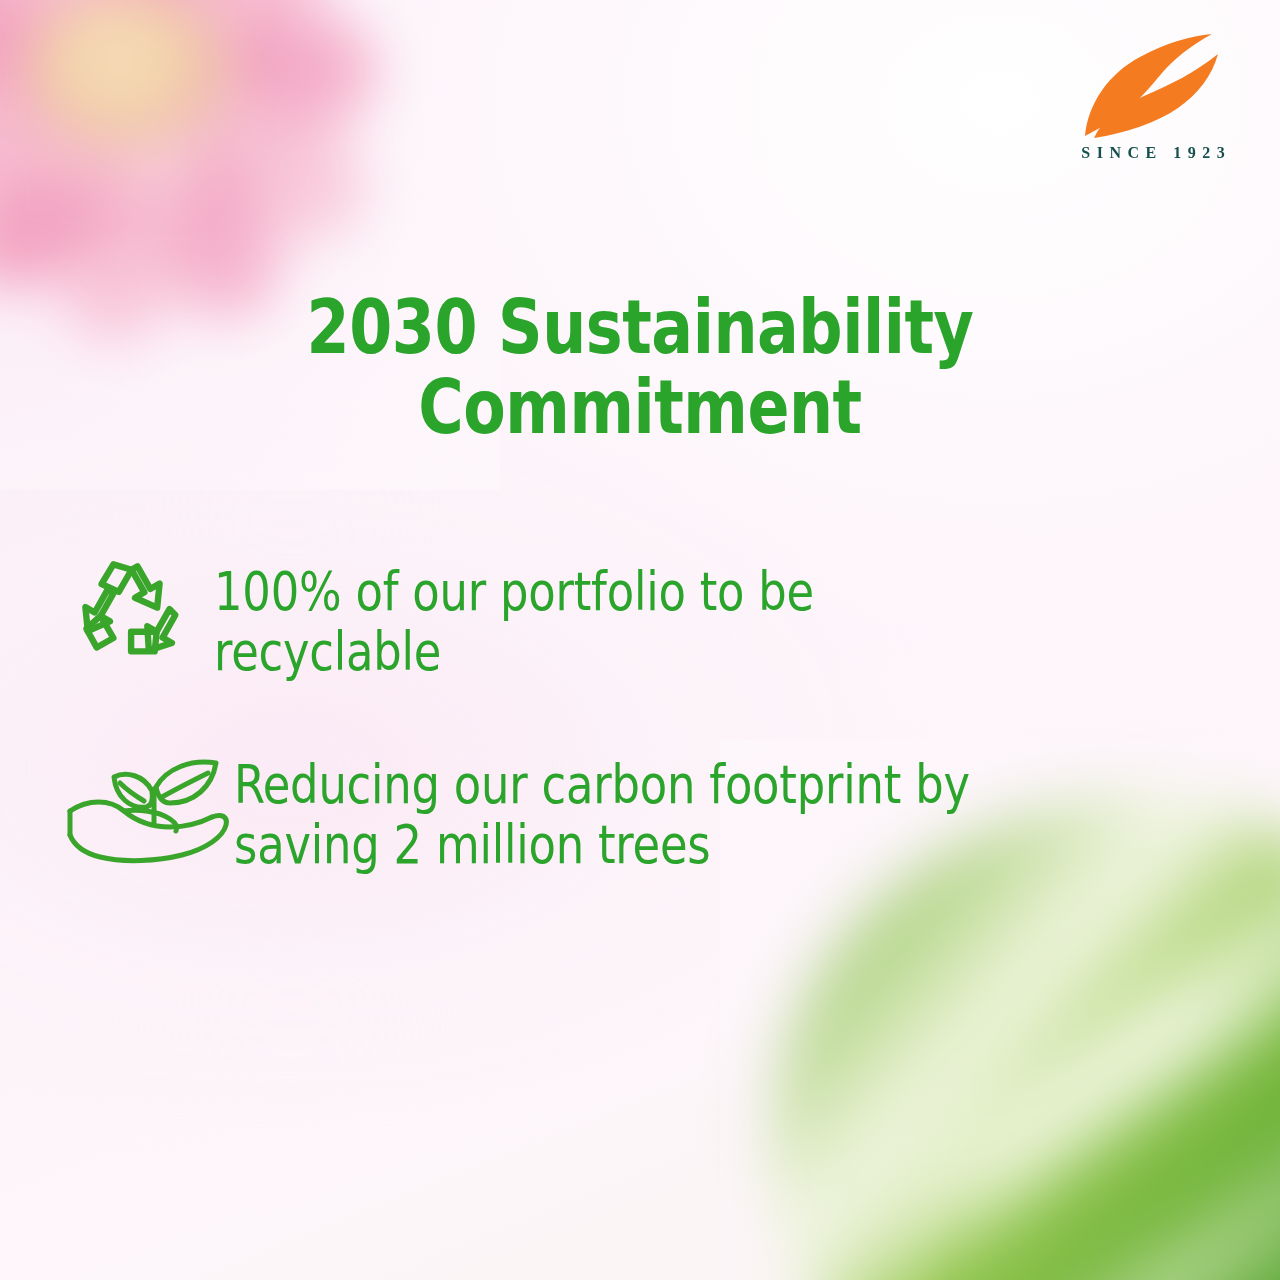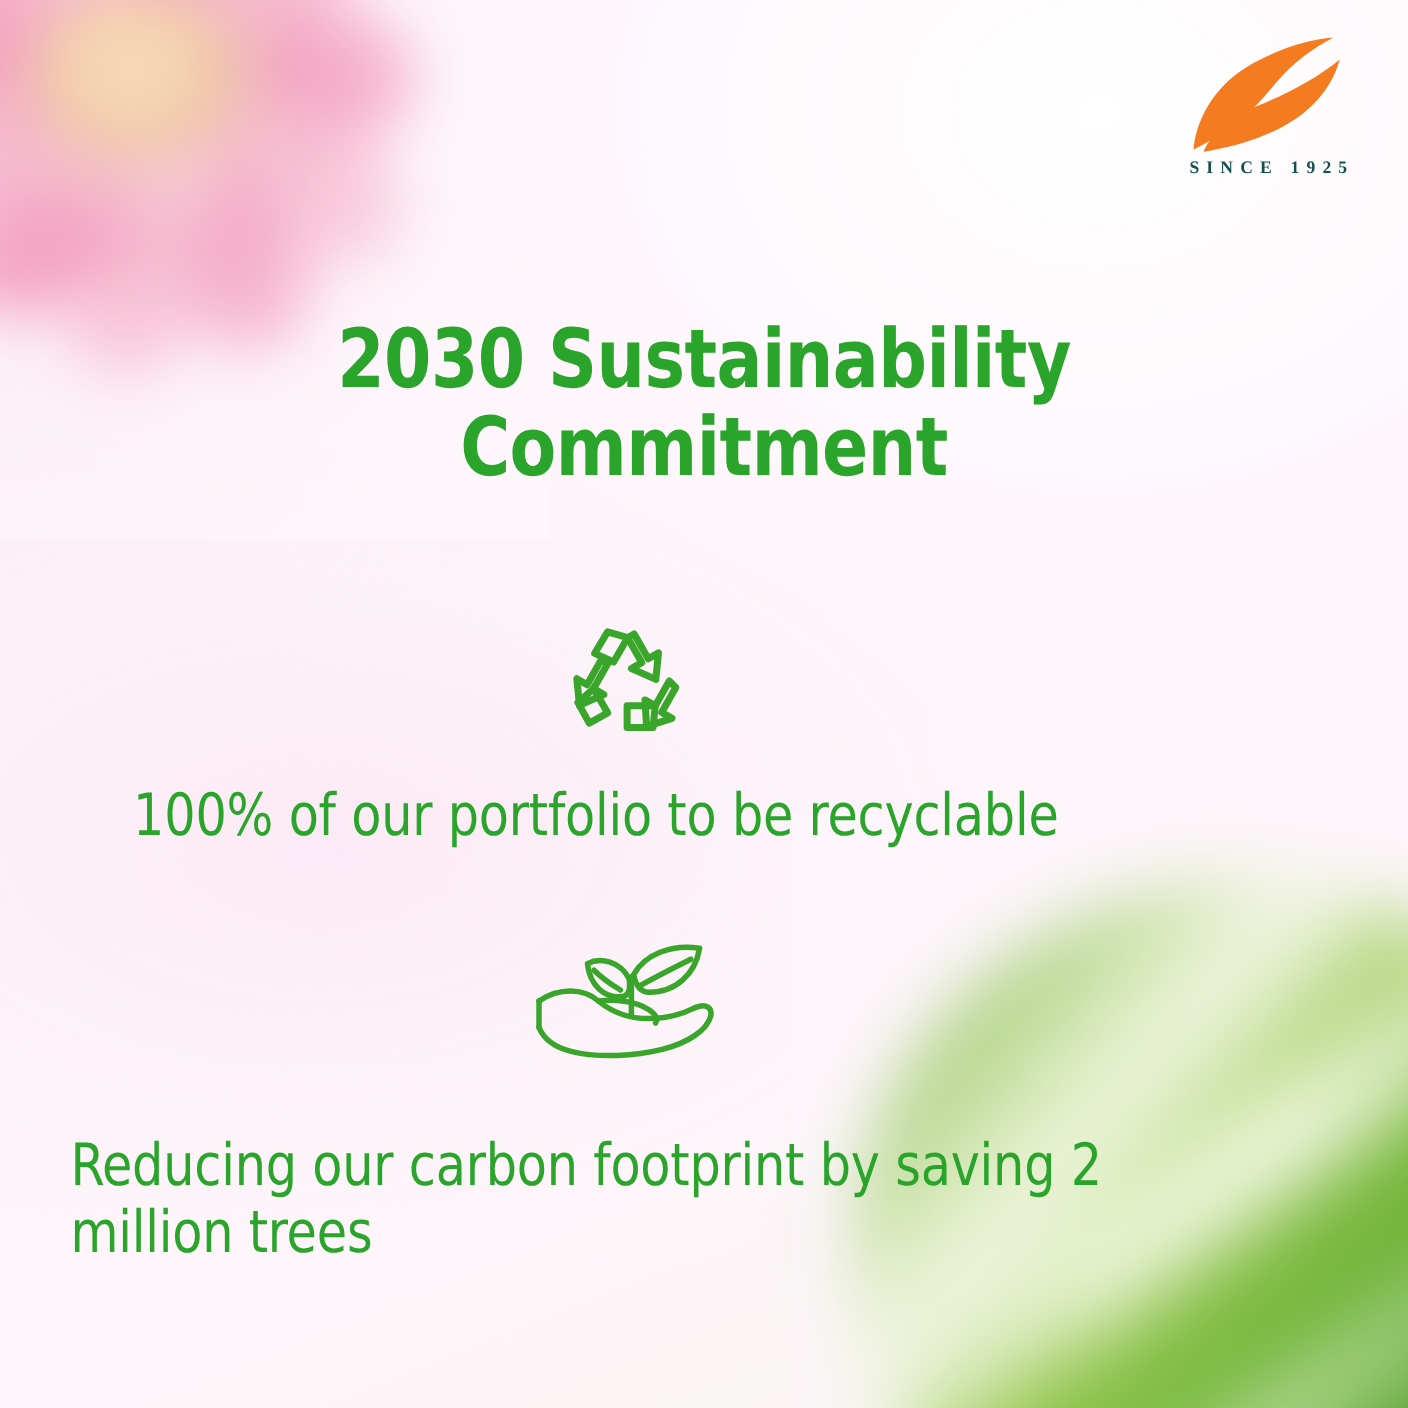--- a/index.html
+++ b/index.html
@@ -185,25 +185,24 @@
 
   
   .bullets {
     position: absolute;
     left: 64px;
     top: 548px;
     width: 1010px;
   }
   .bullet {
     display: flex;
-    align-items: center;
+    align-items: flex-start;
     margin-bottom: 62px;
-    flex-direction: column;
-  }
-  .bullet:last-child { margin-bottom: 18px; gap: 36px; }
+  }
+  .bullet:last-child { margin-bottom: 18px; }
   .bullet .ico {
     flex: 0 0 150px;
     height: 130px;
     display: flex;
     align-items: center;
     justify-content: flex-start;
     padding-left: 14px;
     box-sizing: border-box;
   }
   .bullet .ico svg { display: block; }
@@ -256,21 +255,21 @@
   <div class="leaf-fade"></div>
 
   <div class="brand">
     <svg viewBox="0 0 150 108" aria-hidden="true">
       <path d="M7 104 C 10 72, 30 42, 62 25 C 88 11, 112 4, 134 2
                C 112 14, 96 27, 84 41 C 72 55, 60 70, 44 82
                C 32 91, 18 98, 7 104 Z" fill="#F47B20"></path>
       <path d="M16 106 C 24 88, 42 74, 66 64 C 92 53, 118 40, 140 22
                C 134 44, 120 62, 100 76 C 78 91, 48 101, 16 106 Z" fill="#F47B20"></path>
     </svg>
-    <div class="brand-since">SINCE 1925</div>
+    <div class="brand-since">SINCE 1923</div>
   </div>
 
   <div class="title">2030 Sustainability Commitment</div>
 
   <div class="bullets">
 
     <div class="bullet b1">
       <div class="ico">
         <svg width="118" height="118" viewBox="0 0 120 120" aria-hidden="true">
           <g fill="none" stroke="#3aa52b" stroke-width="6.5" stroke-linejoin="round" stroke-linecap="round">

